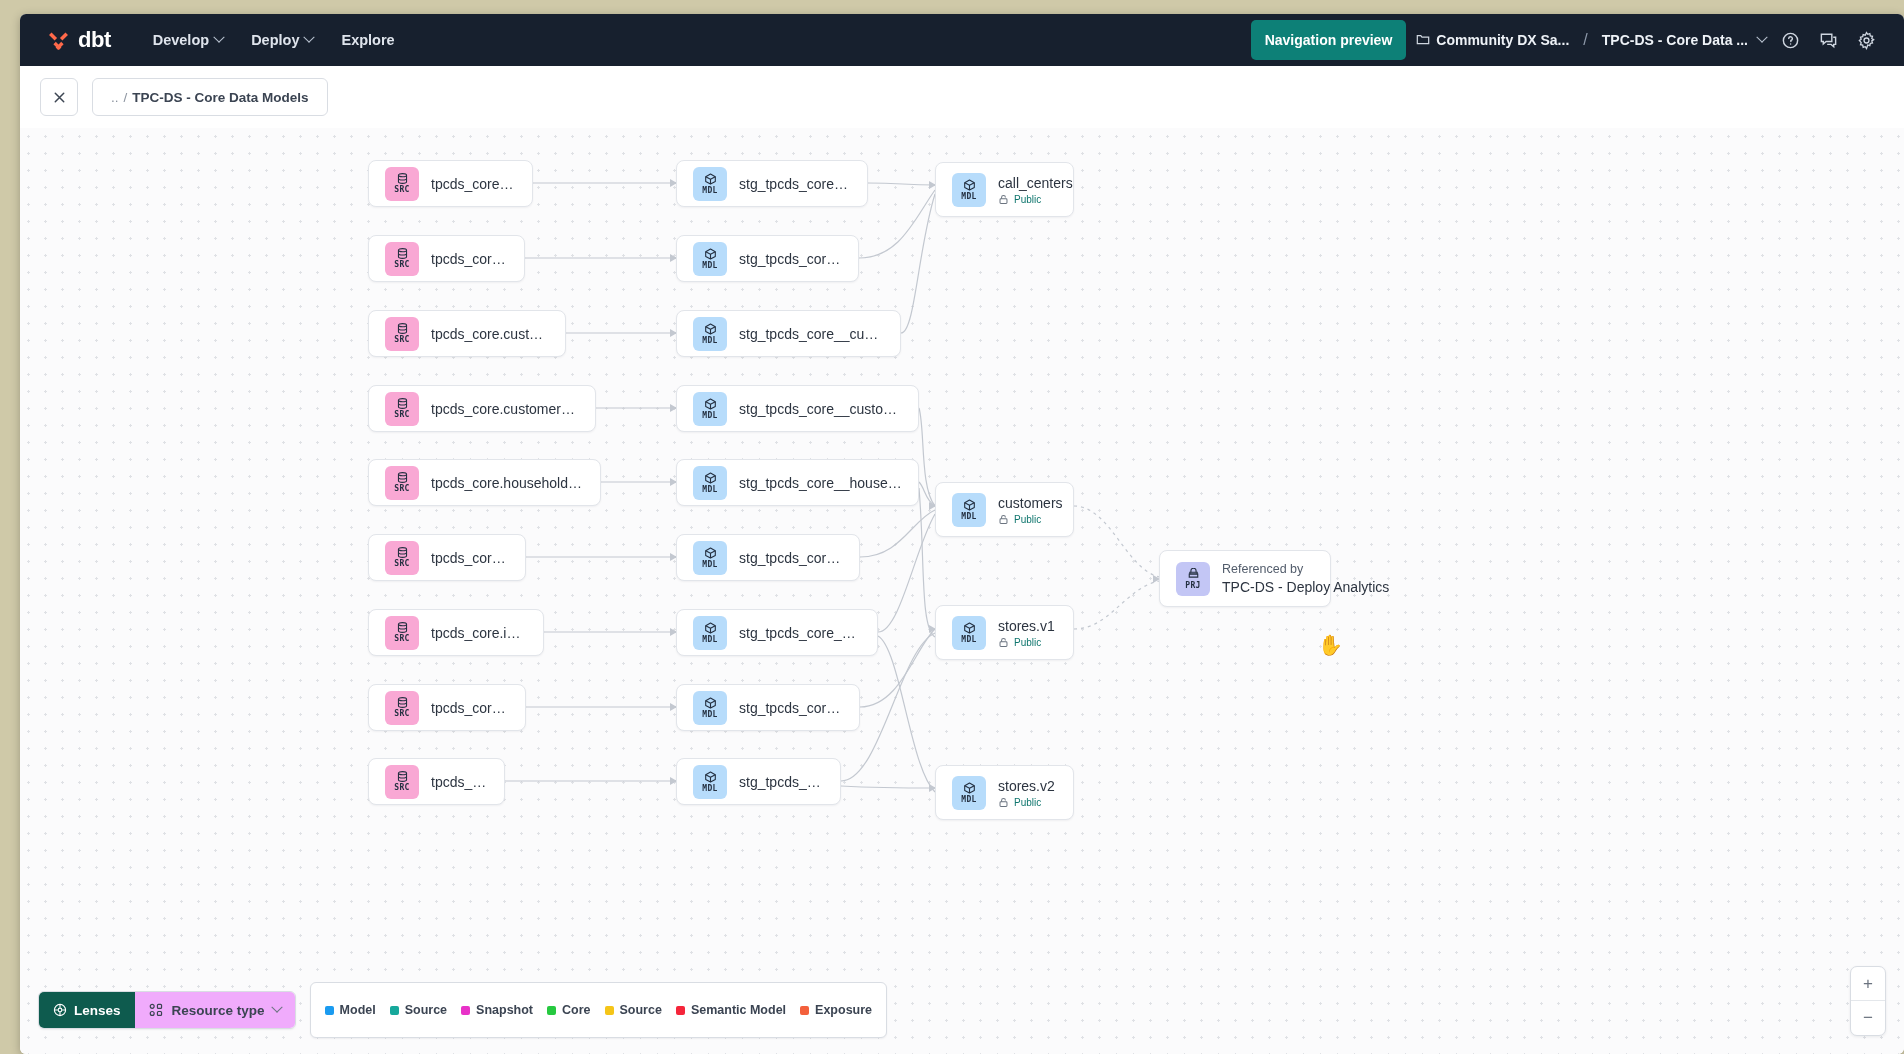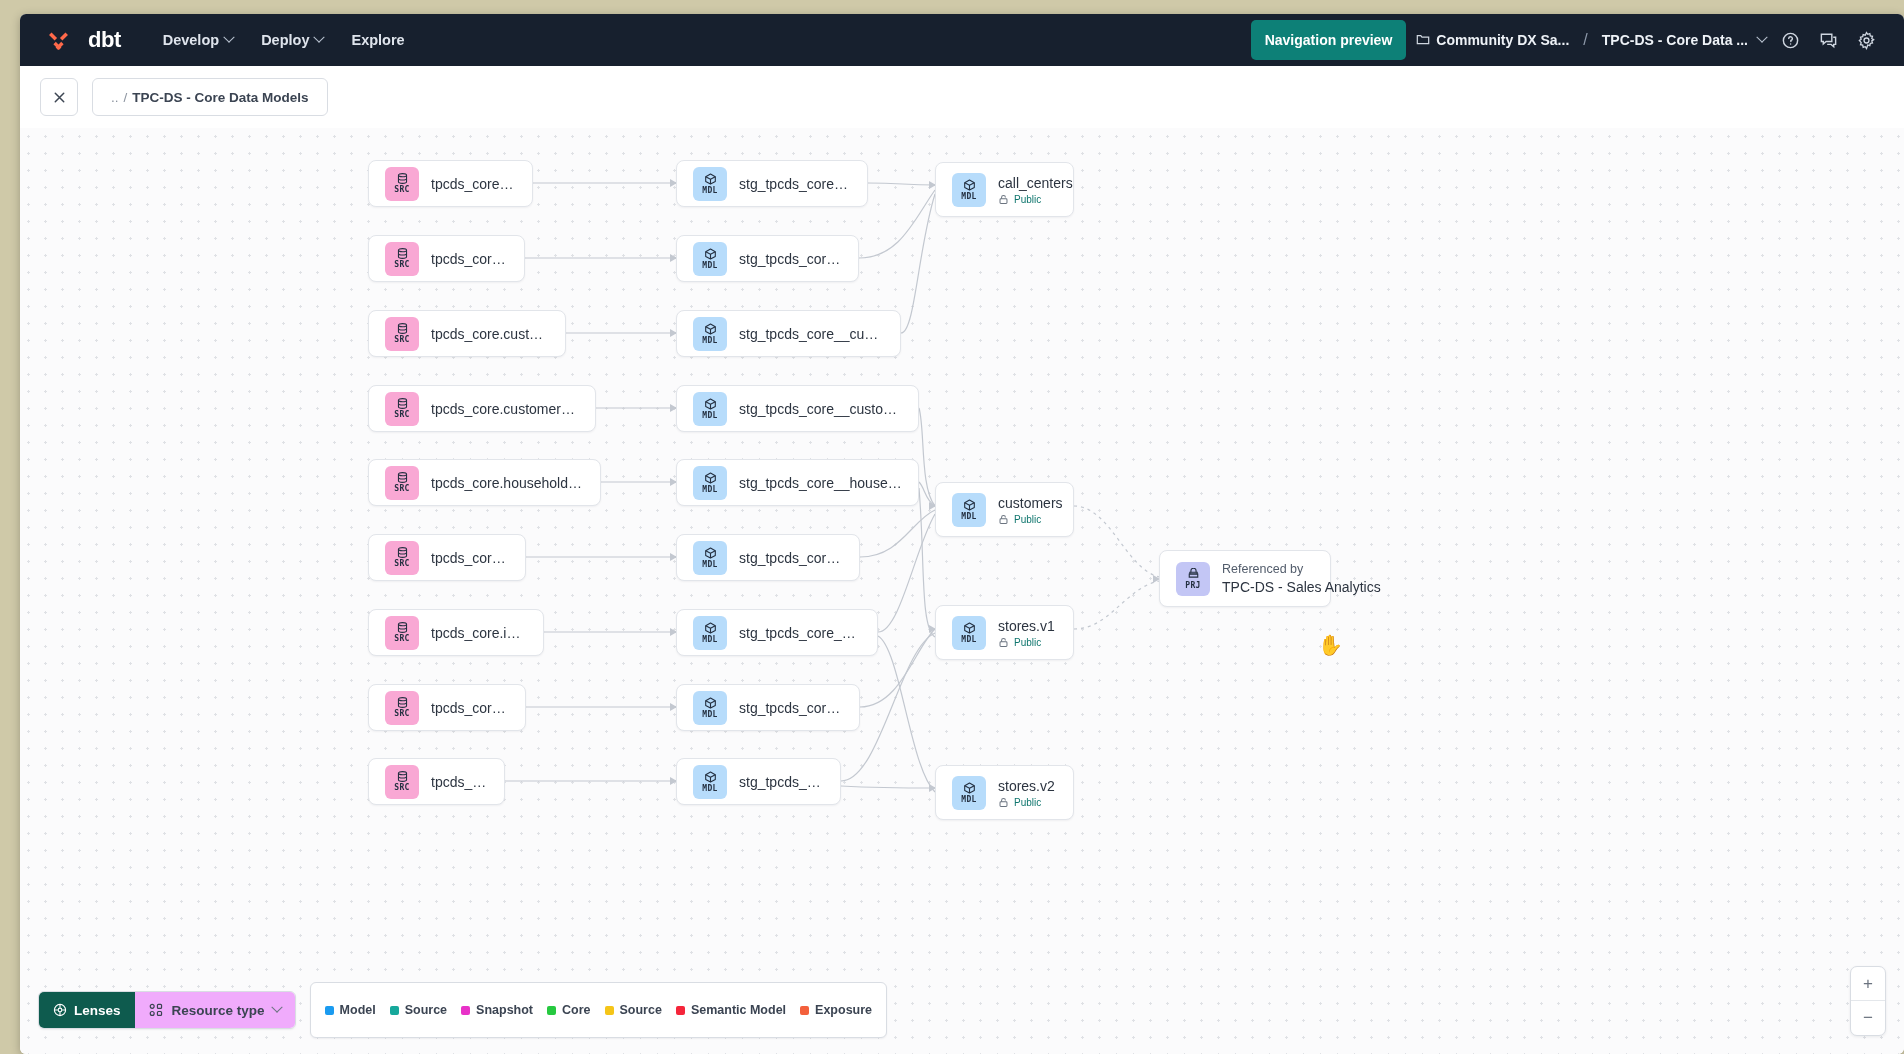--- a/index.html
+++ b/index.html
@@ -21,21 +21,21 @@
 
   
   .navbar {
     position: absolute; left: 0; top: 0;
     width: 100%; height: 52px;
     background: #17202e;
     display: flex; align-items: center;
     padding: 0 16px;
     color: #e8ecf2;
   }
-  .logo { display: flex; align-items: center; gap: 17px; margin-right: 30px; margin-left: 10px;}
+  .logo { display: flex; align-items: center; gap: 7px; margin-right: 30px; margin-left: 10px;}
   .logo-mark { width: 25px; height: 25px; position: relative; }
   .logo-text { font-size: 22px; font-weight: 700; color: #fff; letter-spacing: -.5px; }
   .nav-item {
     font-size: 14.5px; font-weight: 600; color: #dfe4ec;
     padding: 6px 12px; margin-right: 4px;
     display: flex; align-items: center; gap: 6px;
     border-radius: 4px; cursor: pointer;
   }
   .caret { display:inline-block; width: 8px; height: 8px;
     border-right: 1.6px solid #b9c2d0; border-bottom: 1.6px solid #b9c2d0;
@@ -572,21 +572,21 @@
       <span class="badge prj">
         <svg width="13" height="12" viewBox="0 0 14 13" fill="none" stroke="#243041" stroke-width="1.2">
             <path d="M3 4.6h8v1.9H3z"></path>
             <path d="M4.2 4.6V3.1a2.8 2.8 0 0 1 5.6 0v1.5"></path>
             <path d="M2.4 6.5h9.2v3.4H2.4z"></path>
           </svg>
         <span>PRJ</span>
       </span>
       <span class="node-col">
         <span class="node-title-sm">Referenced by</span>
-        <span class="node-title-lg" style="margin-top:3px">TPC-DS - Sales Analytics</span>
+        <span class="node-title-lg" style="margin-top:3px">TPC-DS - Deploy Analytics</span>
       </span>
     </div>
 
     <span class="hand-cursor">✋</span>
 
     <div class="bottombar">
       <div class="lens-group">
         <div class="lens-btn">
           <svg width="14" height="14" viewBox="0 0 16 16" fill="none" stroke="#fff" stroke-width="1.3">
             <circle cx="8" cy="8" r="6.4"></circle>

